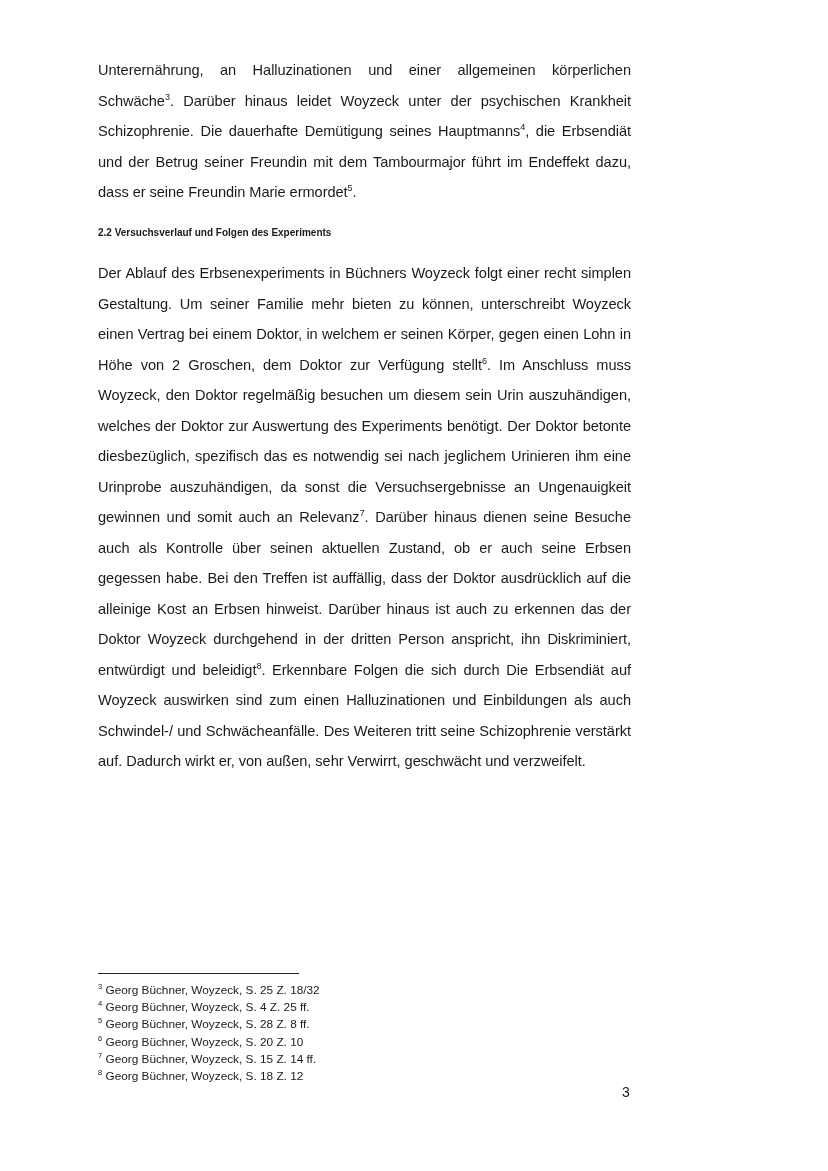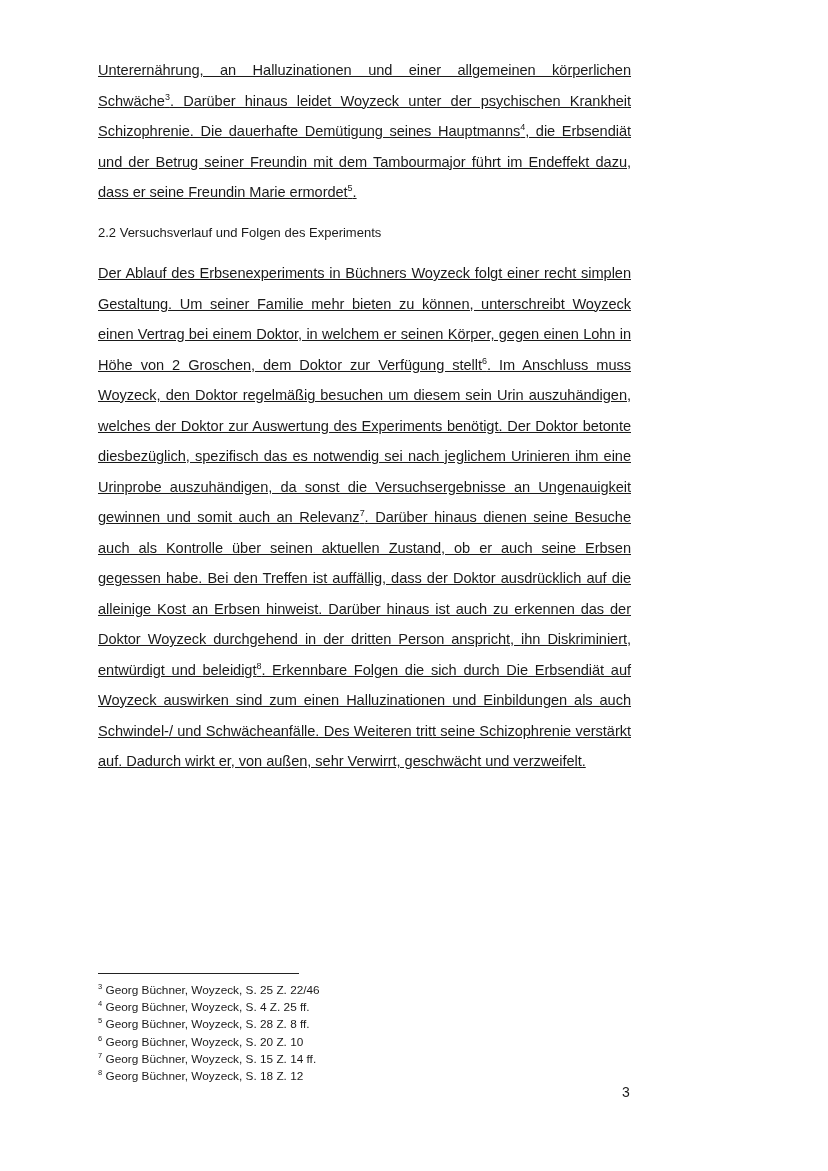--- a/index.html
+++ b/index.html
@@ -20,25 +20,24 @@
       left: 98px;
       top: 55px;
       width: 533px;
     }
     .para {
       font-size: 14.6px;
       line-height: 30.5px;
       text-align: justify;
       margin: 0;
       letter-spacing: -0.05px;
-      text-decoration: underline;
     }
     .heading {
-      font-size: 13px;
-      font-weight: normal;
+      font-size: 10px;
+      font-weight: bold;
       line-height: 30.5px;
       margin: 10px 0 10px 0;
     }
     sup {
       font-size: 9px;
       line-height: 0;
       vertical-align: super;
     }
     .fn-rule {
       position: absolute;
@@ -76,21 +75,21 @@
 
   <p class="para"><span>Der Ablauf des Erbsenexperiments in Büchners Woyzeck folgt einer recht simplen Gestaltung. Um seiner Familie mehr bieten zu können, unterschreibt Woyzeck einen Vertrag bei einem Doktor, in welchem er seinen Körper, gegen einen Lohn in Höhe von 2 Groschen, dem Doktor zur Verfügung stellt</span><sup>6</sup><span>. Im Anschluss muss Woyzeck, den Doktor regelmäßig besuchen um diesem sein Urin auszuhändigen, welches der Doktor zur Auswertung des Experiments benötigt. Der Doktor betonte diesbezüglich, spezifisch das es notwendig sei nach jeglichem Urinieren ihm eine Urinprobe auszuhändigen, da sonst die Versuchsergebnisse an Ungenauigkeit gewinnen und somit auch an Relevanz</span><sup>7</sup><span>. Darüber hinaus dienen seine Besuche auch als Kontrolle über seinen aktuellen Zustand, ob er auch seine Erbsen gegessen habe. Bei den Treffen ist auffällig, dass der Doktor ausdrücklich auf die alleinige Kost an Erbsen hinweist. Darüber hinaus ist auch zu erkennen das der Doktor Woyzeck durchgehend in der dritten Person anspricht, ihn Diskriminiert, entwürdigt und beleidigt</span><sup>8</sup><span>. Erkennbare Folgen die sich durch Die Erbsendiät auf Woyzeck auswirken sind zum einen Halluzinationen und Einbildungen als auch Schwindel-/ und Schwächeanfälle. Des Weiteren tritt seine Schizophrenie verstärkt auf. Dadurch wirkt er, von außen, sehr Verwirrt, geschwächt und verzweifelt.</span></p>
 
 
 
 </div>
 
 <div class="fn-rule"></div>
 
 <div class="footnotes">
-  <div class="fn"><sup>3</sup> <span>Georg Büchner, Woyzeck, S. 25 Z. 22/46</span></div>
+  <div class="fn"><sup>3</sup> <span>Georg Büchner, Woyzeck, S. 25 Z. 18/32</span></div>
   <div class="fn"><sup>4</sup> <span>Georg Büchner, Woyzeck, S. 4 Z. 25 ff.</span></div>
   <div class="fn"><sup>5</sup> <span>Georg Büchner, Woyzeck, S. 28 Z. 8 ff.</span></div>
   <div class="fn"><sup>6</sup> <span>Georg Büchner, Woyzeck, S. 20 Z. 10</span></div>
   <div class="fn"><sup>7</sup> <span>Georg Büchner, Woyzeck, S. 15 Z. 14 ff.</span></div>
   <div class="fn"><sup>8</sup> <span>Georg Büchner, Woyzeck, S. 18 Z. 12</span></div>
 </div>
 
 <div class="page-number">3</div>
 
 </body></html>

